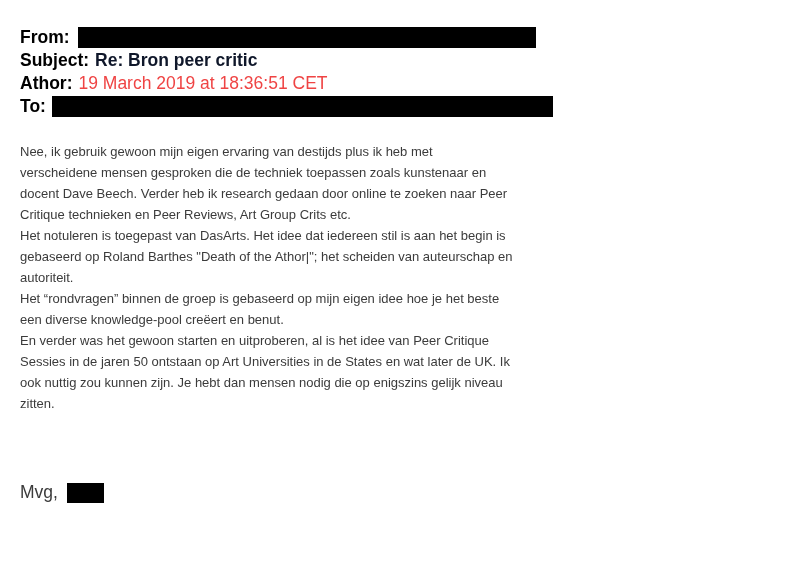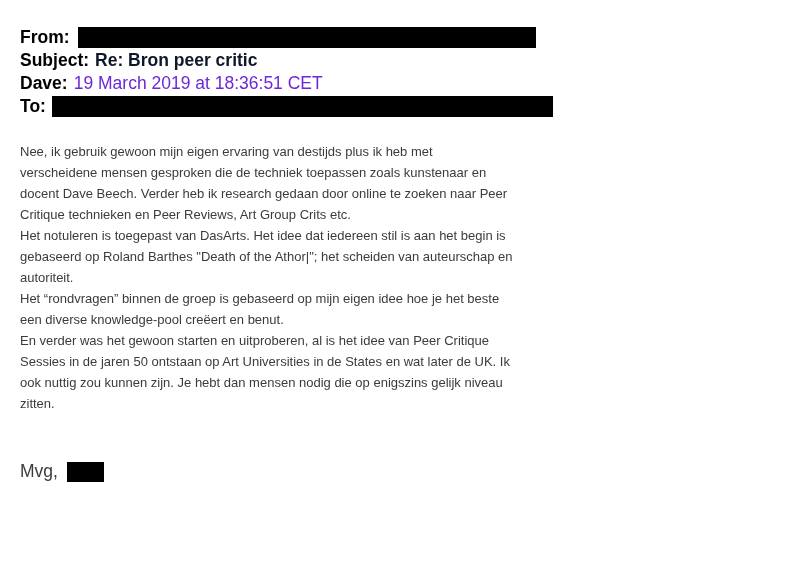--- a/index.html
+++ b/index.html
@@ -21,39 +21,39 @@
   .email-header { color: #000000; }
   .h-row {
     display: flex;
     align-items: center;
     height: 23px;
     font-size: 17.5px;
     font-weight: bold;
     white-space: nowrap;
   }
   .h-label { margin-right: 6px; }
-  .h-value { font-weight: normal; color: #6d28d9; }
+  .h-value { font-weight: normal; color: #ef4444; }
   .h-value.bold { font-weight: bold; color: #0f172a; }
   .redaction {
     display: inline-block;
     background: #000000;
   }
   .redaction-from { width: 458px; height: 21px; margin-left: 2px; }
   .redaction-to   { width: 501px; height: 21px; margin-left: 0px; }
   
   .email-body {
     margin-top: 23px;
     font-size: 13px;
     line-height: 21px;
     color: #3b3b3b;
   }
   .body-line { white-space: nowrap; height: 21px; }
   
   .signature-row {
-    margin-top: 47px;
+    margin-top: 68px;
     font-size: 17.5px;
     color: #3b3b3b;
     display: flex;
     align-items: center;
     white-space: nowrap;
   }
   .redaction-name {
     width: 37px;
     height: 20px;
     margin-left: 9px;
@@ -67,21 +67,21 @@
   <div class="email-header">
     <div class="h-row">
       <span class="h-label">From:</span>
       <span class="redaction redaction-from"></span>
     </div>
     <div class="h-row">
       <span class="h-label">Subject:</span>
       <span class="h-value bold">Re: Bron peer critic</span>
     </div>
     <div class="h-row">
-      <span class="h-label">Dave:</span>
+      <span class="h-label">Athor:</span>
       <span class="h-value">19 March 2019 at 18:36:51 CET</span>
     </div>
     <div class="h-row">
       <span class="h-label">To:</span>
       <span class="redaction redaction-to"></span>
     </div>
   </div>
 
   <div class="email-body">
     <div class="body-line">Nee, ik gebruik gewoon mijn eigen ervaring van destijds plus ik heb met</div>

